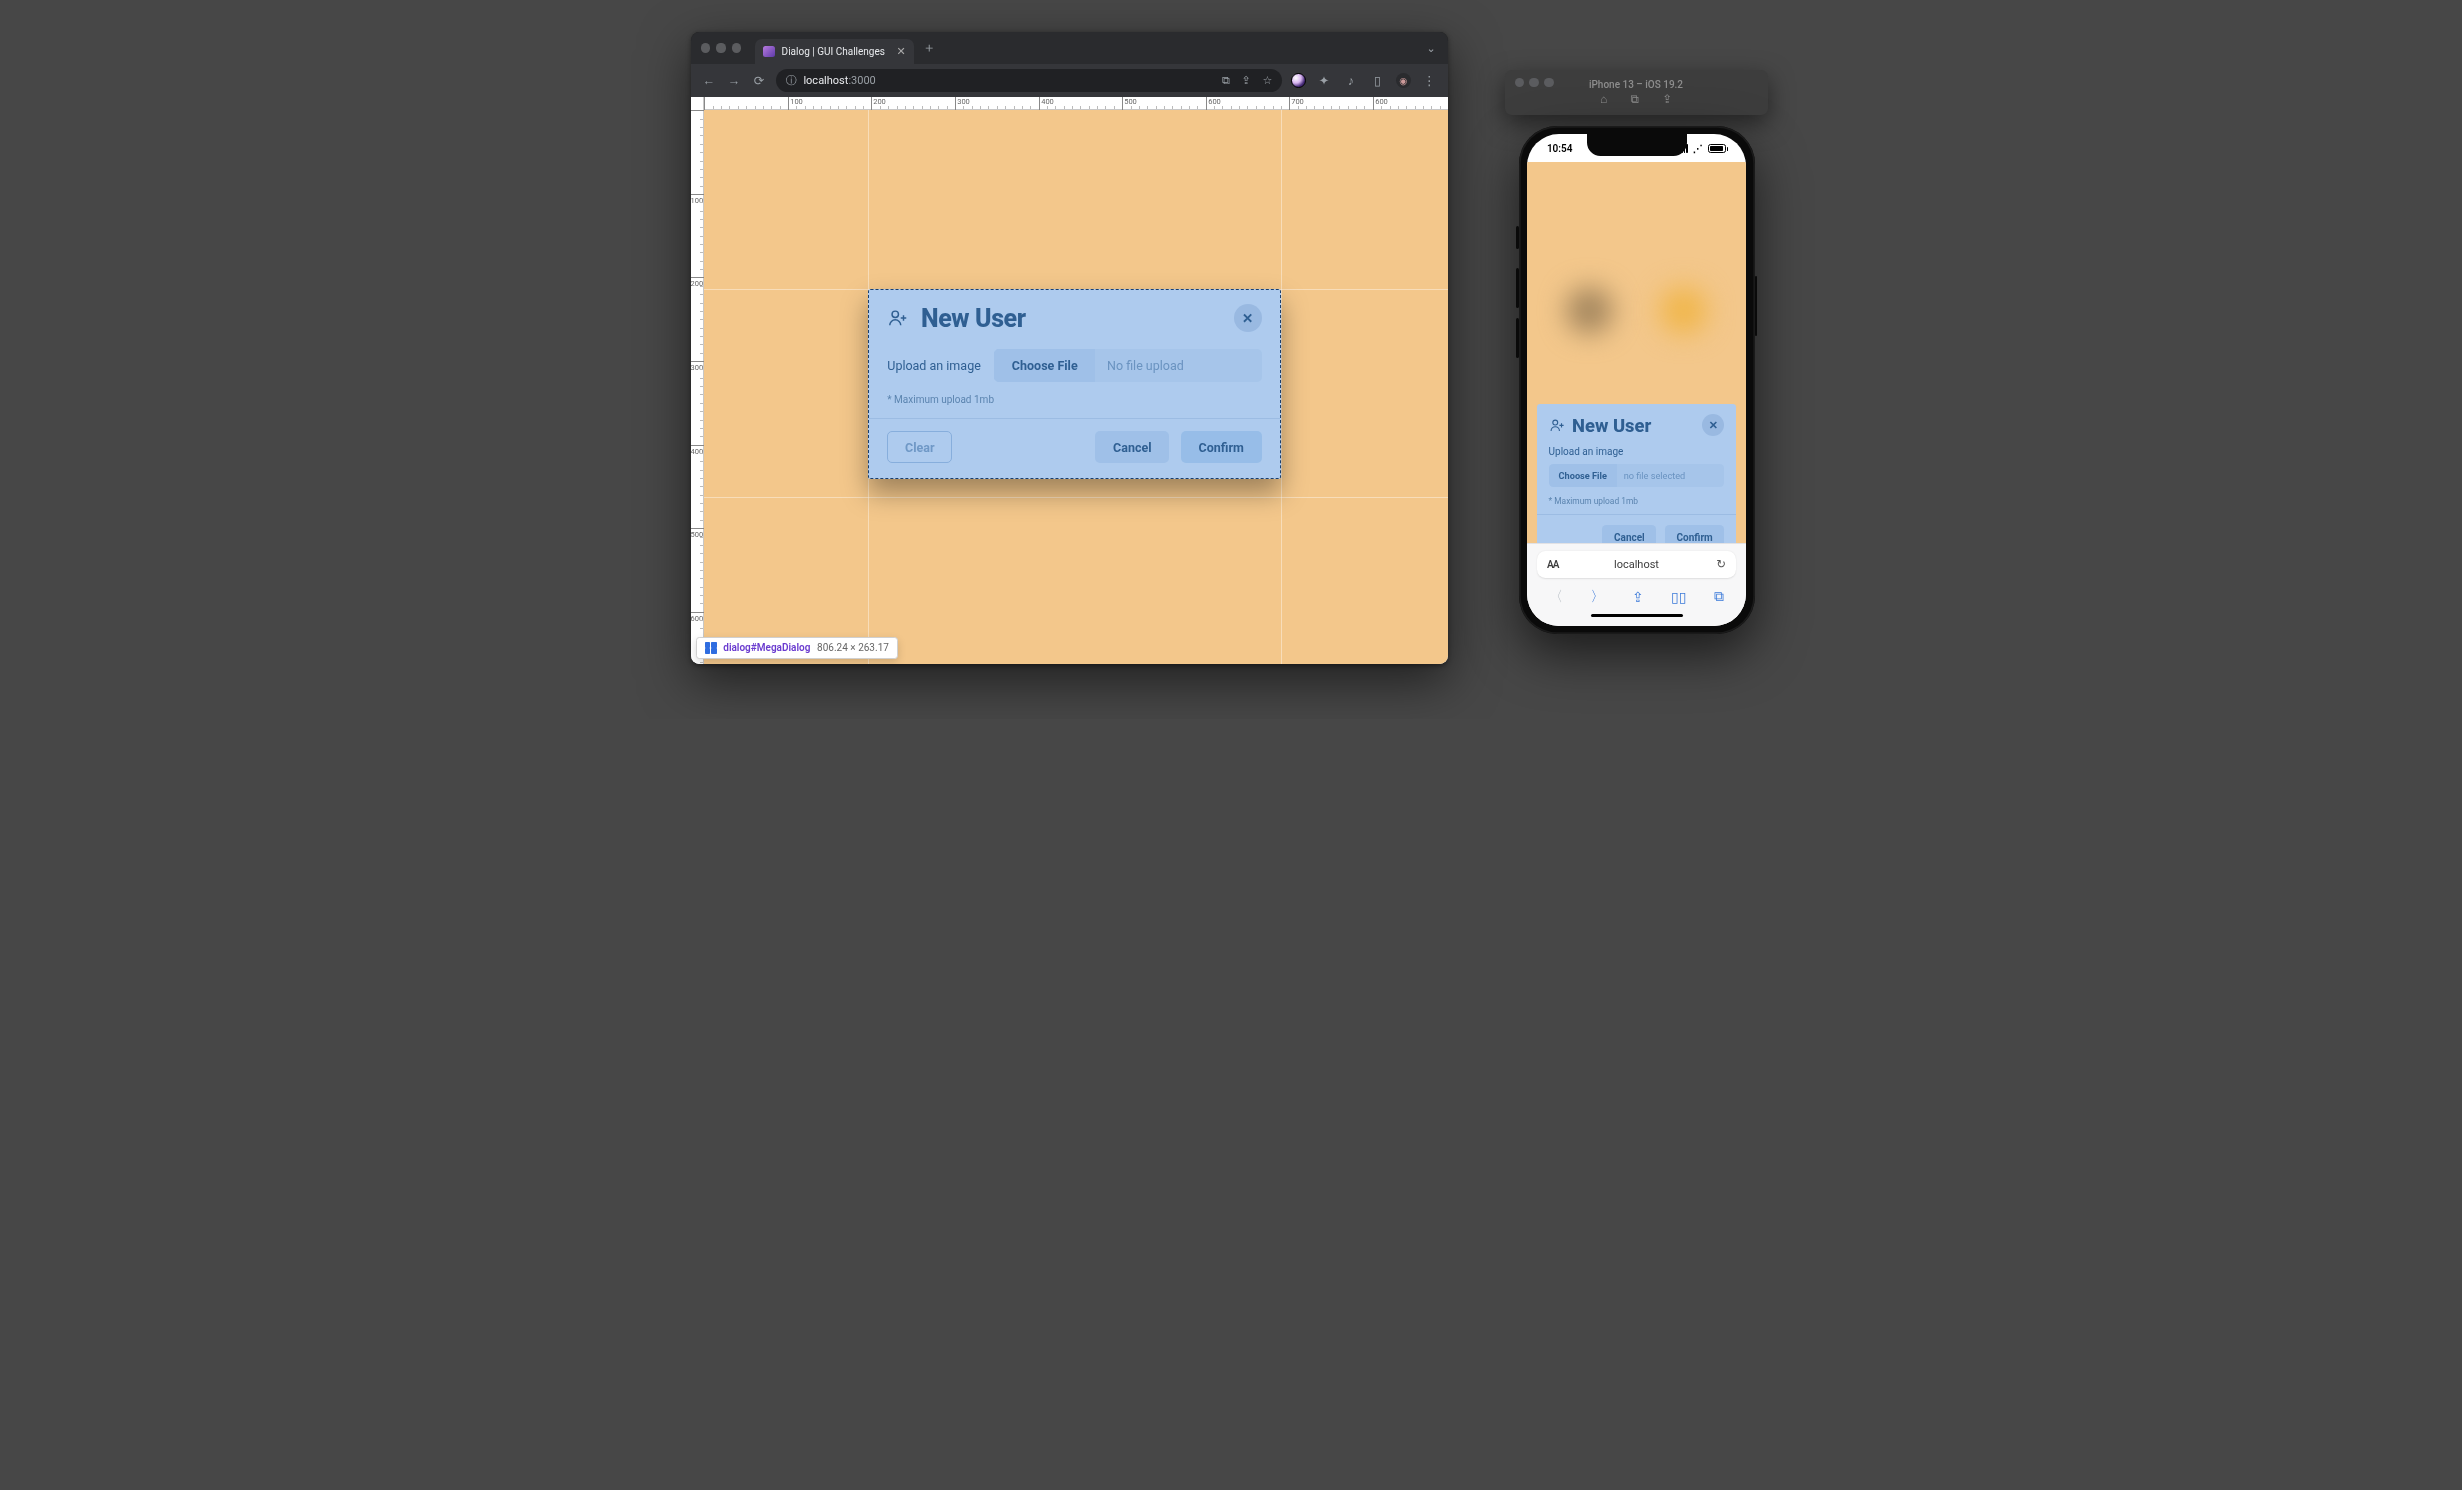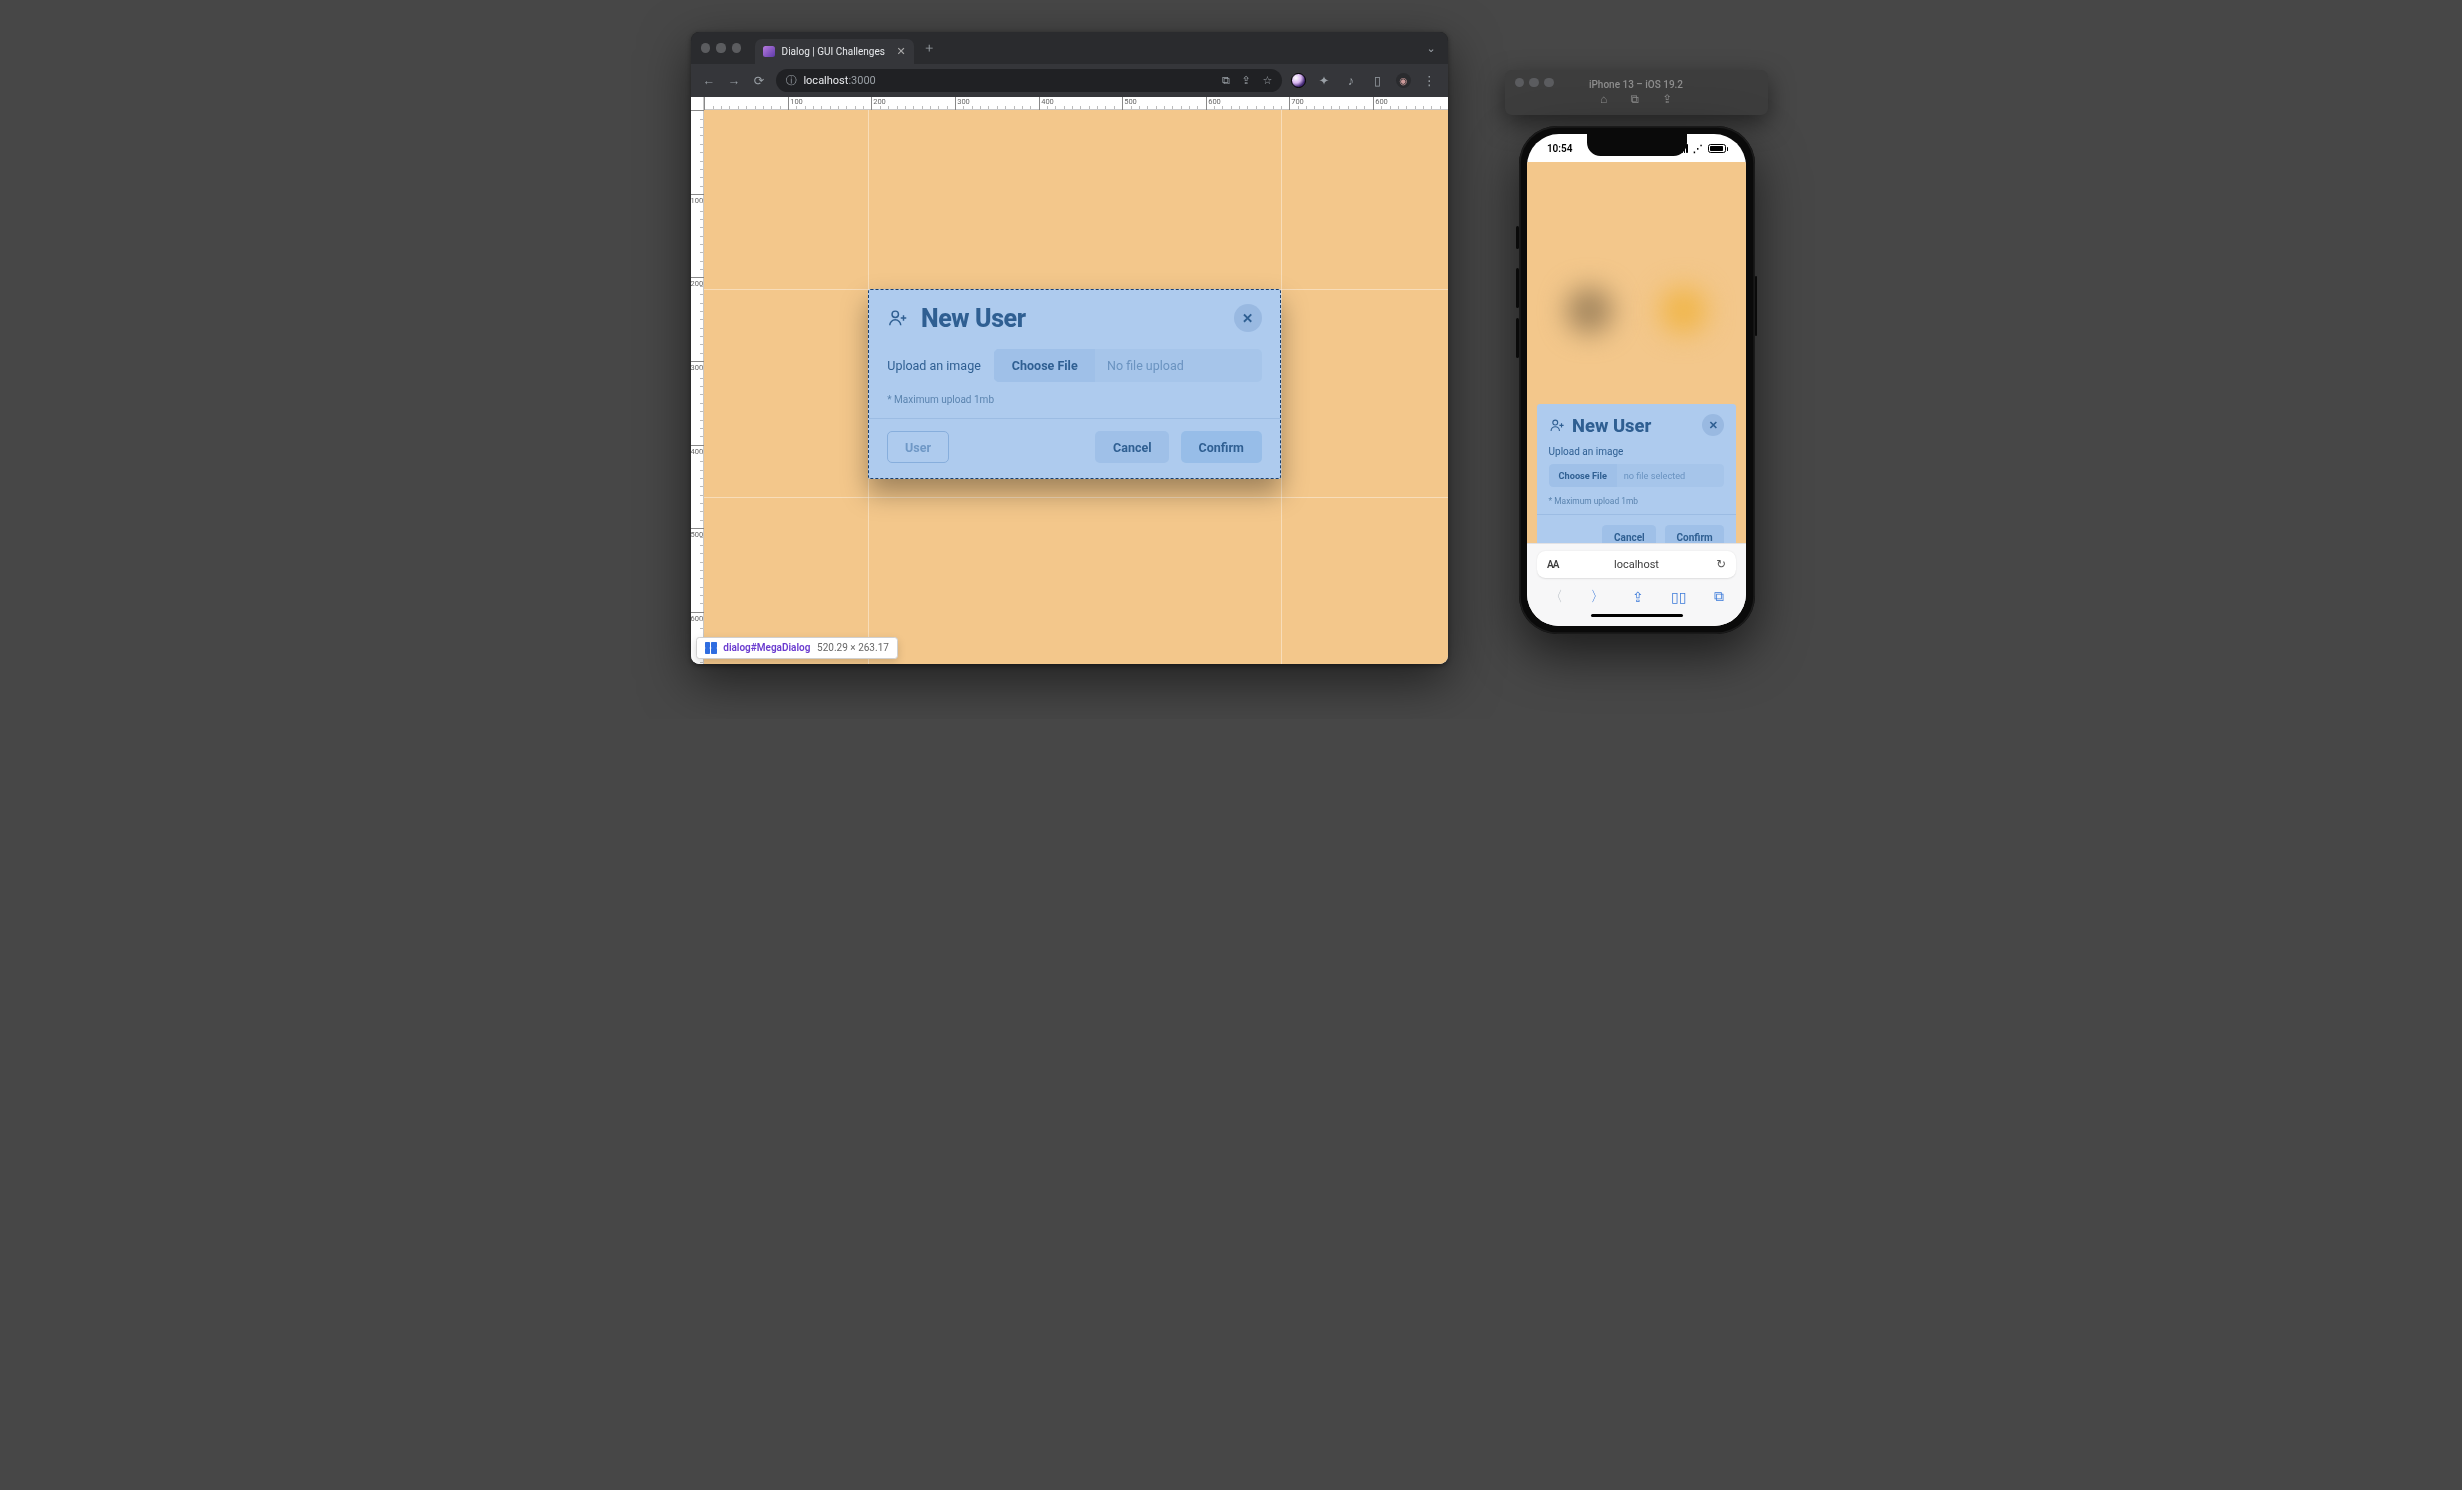--- a/index.html
+++ b/index.html
@@ -623,37 +623,37 @@
             <div class="upload-row">
               <span>Upload an image</span>
               <div class="file-chooser">
                 <div class="file-btn">Choose File</div>
                 <div class="file-label">No file upload</div>
               </div>
             </div>
             <div class="hint">* Maximum upload 1mb</div>
           </div>
           <div class="dialog-footer">
-            <div class="dbtn outline">User</div>
+            <div class="dbtn outline">Clear</div>
             <span class="spacer"></span>
             <div class="dbtn">Cancel</div>
             <div class="dbtn primary">Confirm</div>
           </div>
         </div>
       </div>
 
       <div class="overlay-chip">
         <span class="grid-icon">
           <span></span>
             <span></span>
             <span></span>
             <span></span>
         </span>
         <span class="selector">dialog#MegaDialog</span>
-        <span class="dims">520.29 × 263.17</span>
+        <span class="dims">806.24 × 263.17</span>
       </div>
     </div>
   </div>
 
   <div class="sim-window">
     <div class="sim-titlebar">
       <div class="lights">
         <span></span>
           <span></span>
           <span></span>

